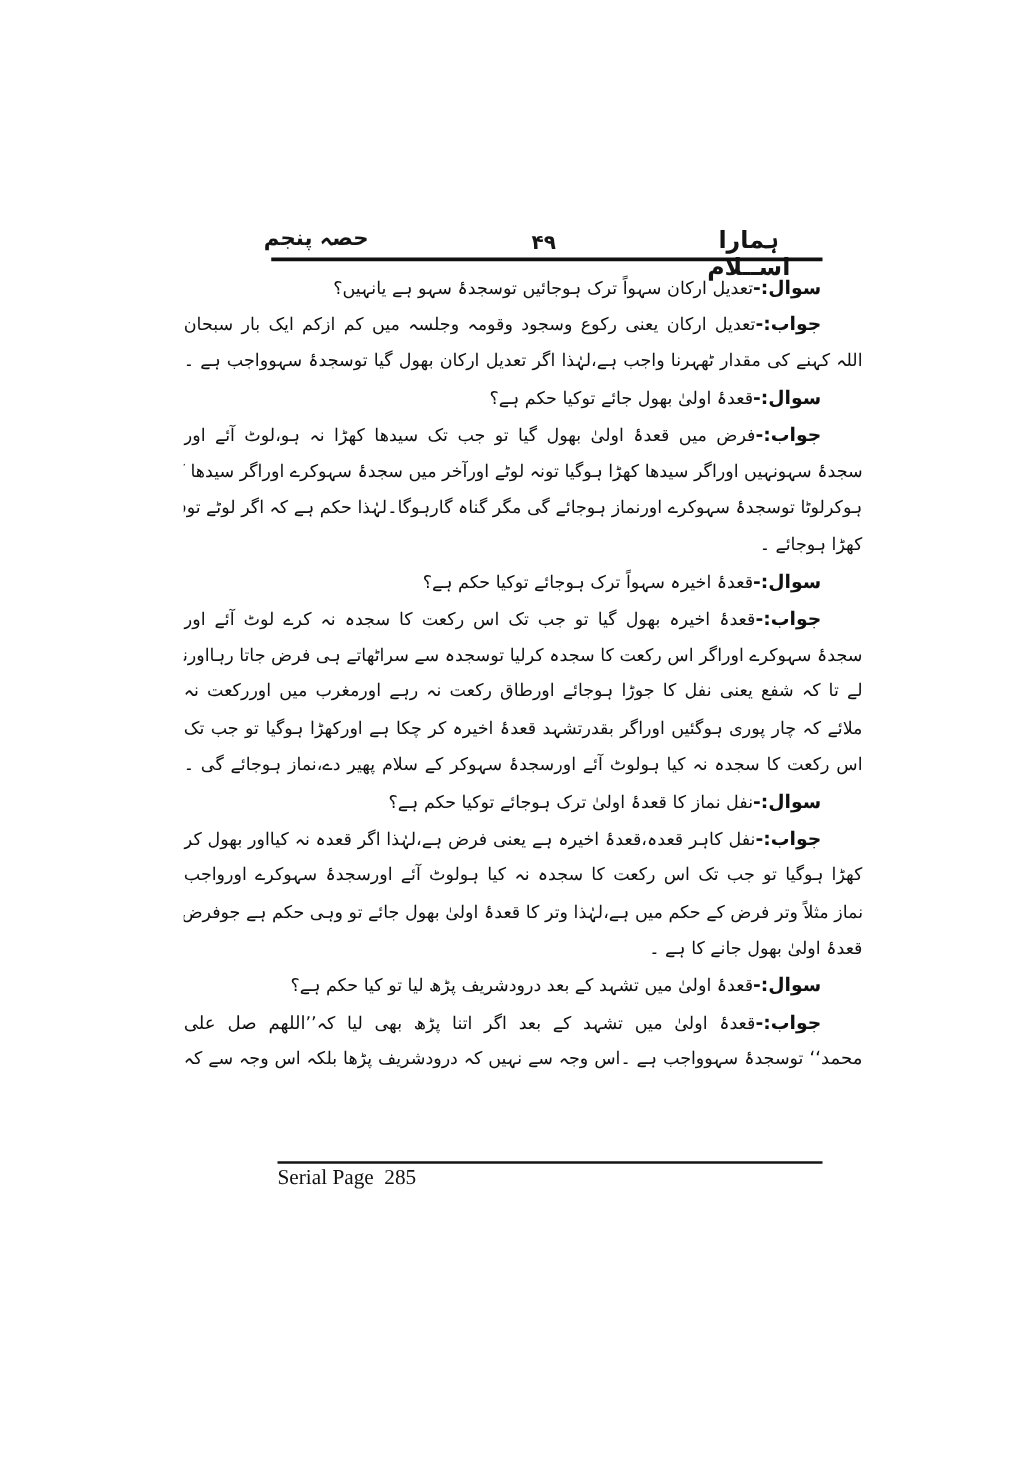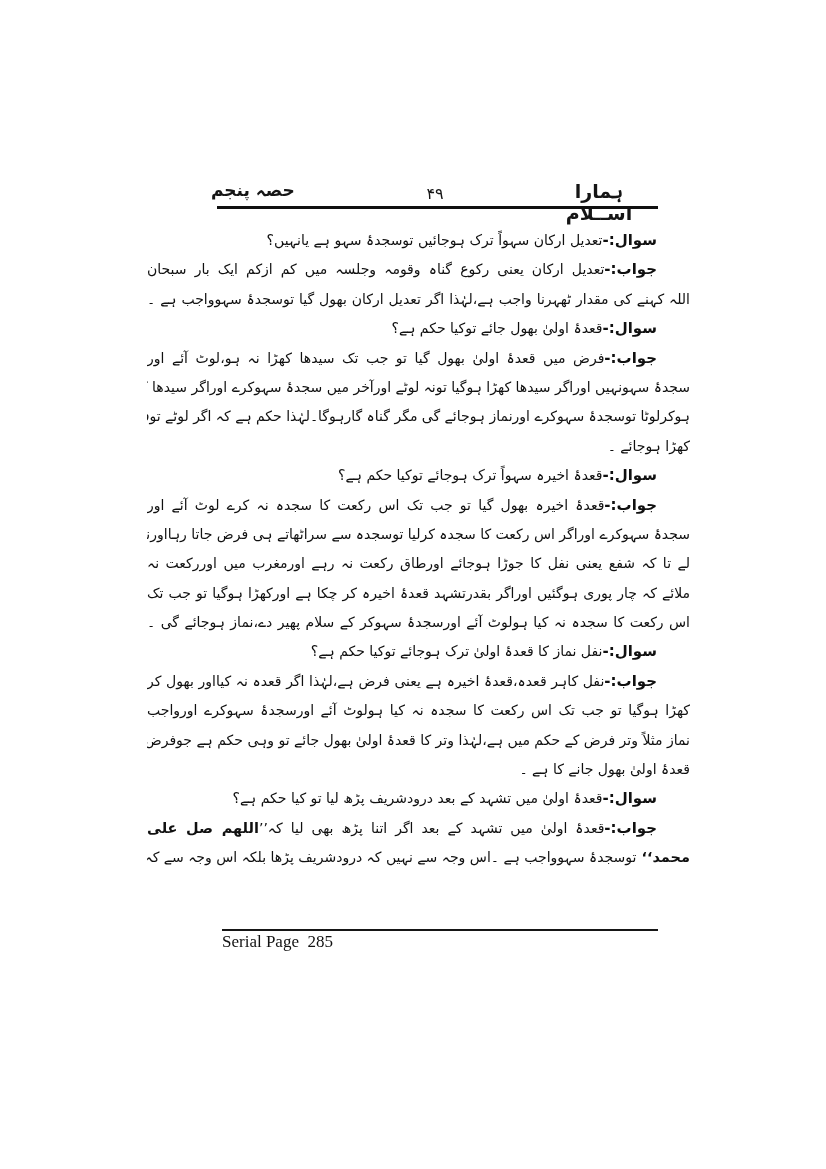--- a/index.html
+++ b/index.html
@@ -8,42 +8,42 @@
     background:#ffffff; color:#151515; overflow:hidden;
     font-family:"DejaVu Sans", sans-serif;
   }
   
   .hdr-part {
     position:absolute; left:211px; top:180px; width:110px;
     font-size:17px; font-weight:bold; direction:rtl; text-align:left;
   }
   .hdr-num {
     position:absolute; left:395px; top:184px; width:80px;
-    font-size:16px; font-weight:normal; text-align:center; direction:rtl;
+    font-size:16px; font-weight:bold; text-align:center; direction:rtl;
   }
   .hdr-title {
     position:absolute; left:540px; top:180px; width:118px;
     font-size:19px; font-weight:bold; direction:rtl; text-align:center;
   }
   .hdr-rule {
     position:absolute; left:217px; top:206px; width:441px; height:3px;
     background:#101010;
   }
   
   .body-text {
     position:absolute; left:147px; top:220px; width:543px;
-    direction:rtl; font-size:14px; line-height:41px; color:#101010;
+    direction:rtl; font-size:14px; line-height:20px; color:#101010;
   }
   .line { height:29.4px; overflow:hidden; white-space:nowrap; }
   .line.question { padding-right:33px; text-align:right; }
   .line.answer   { padding-right:33px; text-align:justify; text-align-last:justify; }
   .line.full     { text-align:justify; text-align-last:justify; }
   .line.tail     { }
   .lbl   { font-weight:bold; font-size:15px; }
-  .naskh { font-weight:bold; font-size:14.5px;margin-top:17px; }
+  .naskh { font-weight:normal; font-size:14.5px;margin-top:17px; }
   
   .ftr-rule {
     position:absolute; left:222px; top:929px; width:436px; height:2px;
     background:#161616;
   }
   .ftr-serial {
     position:absolute; left:222px; top:932px;
     font-family:"Liberation Serif", serif; font-size:17px; color:#111;
     white-space:pre;
   }
@@ -53,21 +53,21 @@
 
 <div class="page">
 
   <div class="hdr-title">ہمارا اســلام</div>
   <div class="hdr-num">۴۹</div>
   <div class="hdr-part">حصہ پنجم</div>
   <div class="hdr-rule"></div>
 
   <div class="body-text">
       <div class="line question"><b class="lbl">سوال:-</b><span>تعدیل ارکان سہواً ترک ہوجائیں توسجدۂ سہو ہے یانہیں؟</span></div>
-      <div class="line answer"><b class="lbl">جواب:-</b><span>تعدیل ارکان یعنی رکوع گناہ وقومہ وجلسہ میں کم ازکم ایک بار سبحان</span></div>
+      <div class="line answer"><b class="lbl">جواب:-</b><span>تعدیل ارکان یعنی رکوع وسجود وقومہ وجلسہ میں کم ازکم ایک بار سبحان</span></div>
       <div class="line full"><span>اللہ کہنے کی مقدار ٹھہرنا واجب ہے،لہٰذا اگر تعدیل ارکان بھول گیا توسجدۂ سہوواجب ہے ۔</span></div>
       <div class="line question"><b class="lbl">سوال:-</b><span>قعدۂ اولیٰ بھول جائے توکیا حکم ہے؟</span></div>
       <div class="line answer"><b class="lbl">جواب:-</b><span>فرض میں قعدۂ اولیٰ بھول گیا تو جب تک سیدھا کھڑا نہ ہو،لوٹ آئے اور</span></div>
       <div class="line full"><span>سجدۂ سہونہیں اوراگر سیدھا کھڑا ہوگیا تونہ لوٹے اورآخر میں سجدۂ سہوکرے اوراگر سیدھا کھڑا</span></div>
       <div class="line full"><span>ہوکرلوٹا توسجدۂ سہوکرے اورنماز ہوجائے گی مگر گناہ گارہوگا۔لہٰذا حکم ہے کہ اگر لوٹے توفوراً</span></div>
       <div class="line tail"><span>کھڑا ہوجائے ۔</span></div>
       <div class="line question"><b class="lbl">سوال:-</b><span>قعدۂ اخیرہ سہواً ترک ہوجائے توکیا حکم ہے؟</span></div>
       <div class="line answer"><b class="lbl">جواب:-</b><span>قعدۂ اخیرہ بھول گیا تو جب تک اس رکعت کا سجدہ نہ کرے لوٹ آئے اور</span></div>
       <div class="line full"><span>سجدۂ سہوکرے اوراگر اس رکعت کا سجدہ کرلیا توسجدہ سے سراٹھاتے ہی فرض جاتا رہااورنماز</span></div>
       <div class="line full"><span>لے تا کہ شفع یعنی نفل کا جوڑا ہوجائے اورطاق رکعت نہ رہے اورمغرب میں اوررکعت نہ</span></div>

